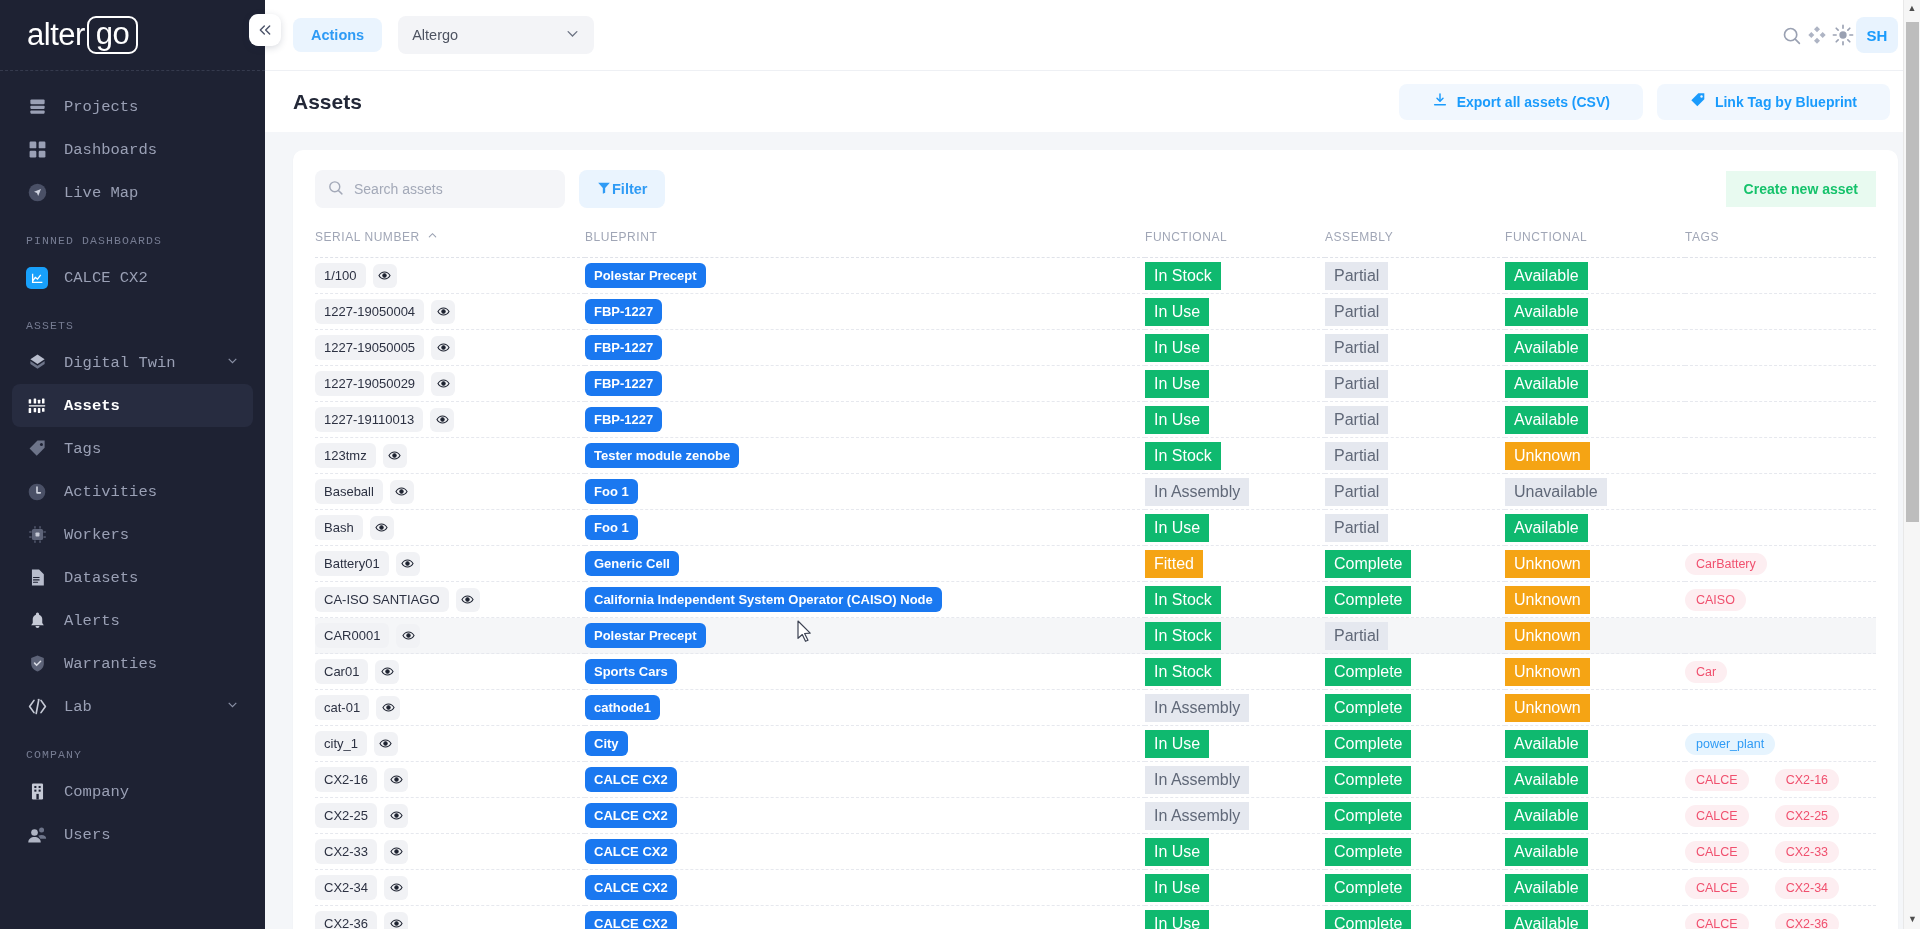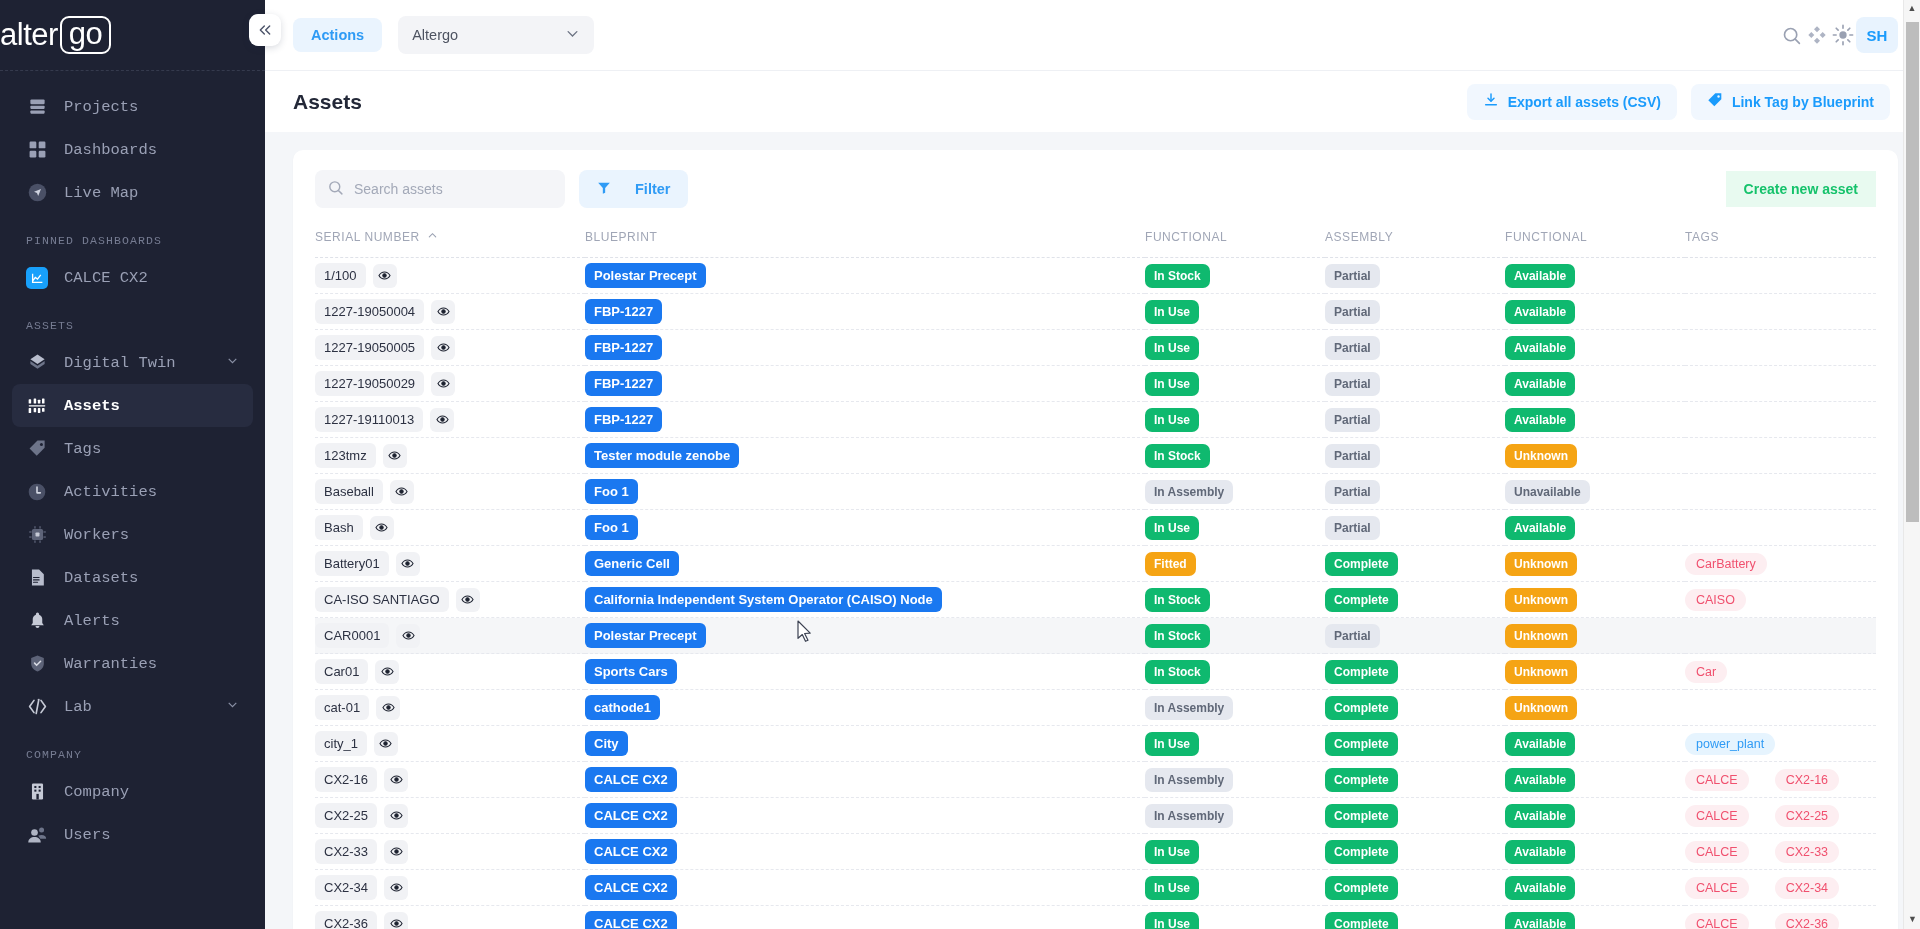--- a/index.html
+++ b/index.html
@@ -11,21 +11,21 @@
   }
   .app { display: flex; width: 1920px; height: 929px; position: relative; }
 
   
   .sidebar {
     width: 265px; flex: 0 0 265px; height: 929px;
     background: #1e2233; color: #fff;
     display: flex; flex-direction: column;
     position: relative; z-index: 5;
   }
-  .logo-wrap { height: 70px; display: flex; align-items: center; }
+  .logo-wrap { height: 70px; display: flex; align-items: center; padding-left: 27px; }
   .logo { font-size: 31px; font-weight: 400; letter-spacing: -0.5px; display: flex; align-items: center; color: #ffffff; }
   .logo .go { border: 2.5px solid #ffffff; border-radius: 9px; padding: 0 7px 2px 7px; margin-left: 2px; line-height: 1.05; }
   .sb-divider { border-top: 1px dashed #353a4d; margin: 0 0 0 0; }
 
   .nav { padding: 14px 12px 0 12px; flex: 1; overflow: hidden; font-family: Liberation Mono, monospace; }
   .nav-item {
     display: flex; align-items: center; gap: 16px;
     height: 43px; padding: 0 14px; border-radius: 8px;
     color: #9aa0b5; font-size: 15.5px; cursor: pointer;
     position: relative;
@@ -73,21 +73,21 @@
   }
 
   .page-head {
     height: 62px; background: #ffffff; display: flex; align-items: center;
     padding: 0 30px 0 28px; border-top: 1px solid #eef0f4; flex: 0 0 62px;
   }
   .page-title { font-size: 21px; font-weight: 700; color: #232838; }
   .page-head-actions { margin-left: auto; display: flex; gap: 14px; }
   .ghost-btn {
     background: #f1f7fe; color: #1a9bfc; font-size: 14px; font-weight: 700;
-    border-radius: 8px; height: 36px; padding: 0 16px;
+    border-radius: 8px; height: 36px; padding: 0 33px;
     display: flex; align-items: center; gap: 9px; cursor: pointer; white-space: nowrap;
   }
 
   .content-scroll { flex: 1; overflow: hidden; padding: 18px 22px 0 28px; }
   .card {
     background: #ffffff; border-radius: 10px; min-height: 100%;
     padding: 20px 22px 0 22px;
     box-shadow: 0 1px 2px rgba(20,30,60,0.04);
   }
   .toolbar { display: flex; align-items: center; gap: 14px; margin-bottom: 22px; }
@@ -96,21 +96,21 @@
     display: flex; align-items: center; padding: 0 12px; gap: 10px;
   }
   .search-box input {
     border: none; outline: none; background: transparent; font-size: 14px;
     color: #3a4050; width: 100%; font-family: "Liberation Sans", sans-serif;
   }
   .search-box input::placeholder { color: #a3a9b8; }
   .filter-btn {
     background: #eaf4fe; color: #2f9bf5; font-size: 14.5px; font-weight: 600;
     border-radius: 8px; height: 38px; padding: 0 18px;
-    display: flex; align-items: center; gap: 24px; cursor: pointer;
+    display: flex; align-items: center; gap: 1px; cursor: pointer;
   }
   .create-btn {
     margin-left: auto; background: #e8faf0; color: #15c26b; font-size: 14px;
     font-weight: 700; border-radius: 0; height: 36px; padding: 0 18px;
     display: flex; align-items: center; cursor: pointer;
   }
 
   table { width: 100%; border-collapse: collapse; table-layout: fixed; }
   thead th {
     text-align: left; font-size: 12px; letter-spacing: 0.55px; color: #a0a6b6;
@@ -138,22 +138,22 @@
     width: 24px; height: 24px; border-radius: 6px; background: #f1f2f5;
     display: flex; align-items: center; justify-content: center; cursor: pointer;
     flex: 0 0 24px;
   }
   .bp-pill {
     display: inline-block; background: #1a78f0; color: #ffffff;
     font-size: 13px; font-weight: 700; border-radius: 6px; padding: 5px 9px;
     white-space: nowrap;
   }
   .badge {
-    display: inline-block; font-size: 12px; font-weight: 700;
-    border-radius: 7px; padding: 5px 9px; white-space: nowrap;
+    display: inline-block; font-size: 16px; font-weight: 400;
+    border-radius: 0; padding: 5px 9px; white-space: nowrap;
   }
   .badge.green { background: #0fb96f; color: #ffffff; }
   .badge.orange { background: #f5a414; color: #ffffff; }
   .badge.grey { background: #e5e8ef; color: #606878; }
   .tag-pill {
     display: inline-block; background: #fdeef1; color: #f0506e;
     font-size: 12.5px; border-radius: 11px; padding: 4px 11px;
     margin-right: 26px; white-space: nowrap;
   }
   .tag-pill.blue { background: #e6f4fe; color: #2f9bf5; }

